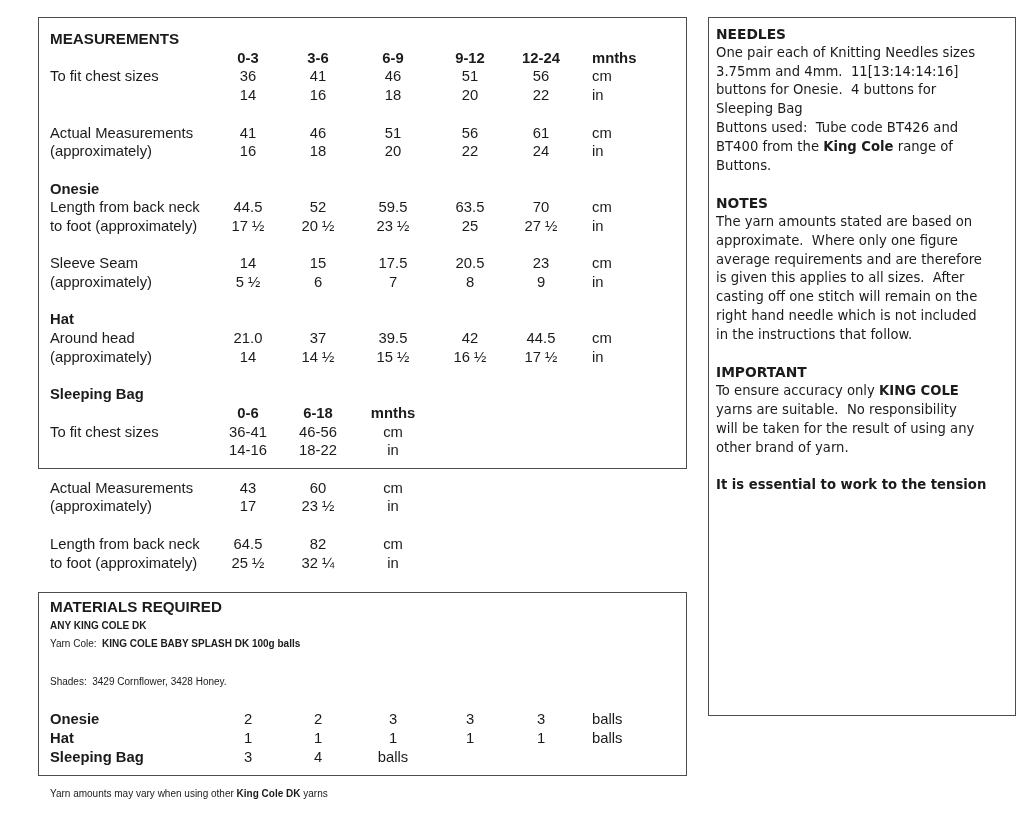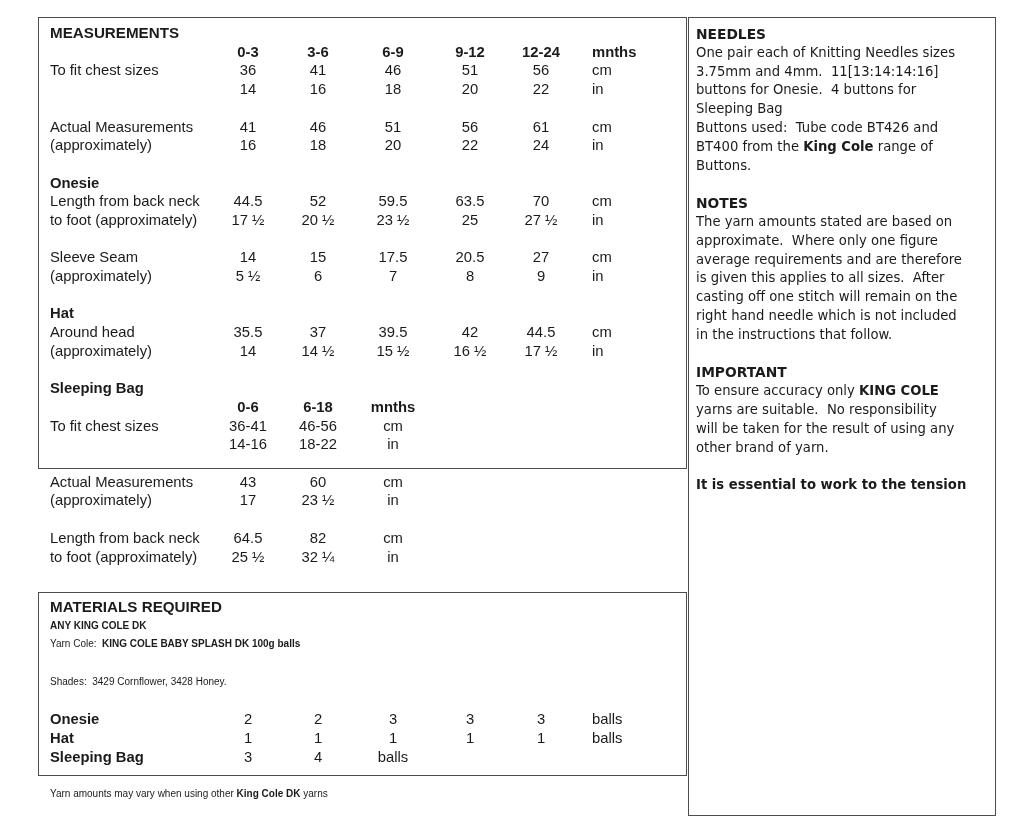--- a/index.html
+++ b/index.html
@@ -5,23 +5,23 @@
   html,body { margin:0; padding:0; }
   body {
     width:1024px; height:833px; position:relative; overflow:hidden;
     background:#ffffff; color:#1b1b1b;
     font-family:"Liberation Sans", sans-serif;
   }
   .box {
     position:absolute; box-sizing:border-box;
     border:1.5px solid #4d4d4d; background:#ffffff;
   }
-  #box-measurements { left:38px; top:17px;  width:649px; height:452px; padding:6px 6px 0 11px; }
+  #box-measurements { left:38px; top:17px;  width:649px; height:452px; padding:12px 6px 0 11px; }
   #box-materials   { left:38px; top:592px; width:649px; height:184px; padding:5px 6px 0 11px; }
-  #box-right       { left:688px; top:17px; width:308px; height:799px; padding:7px 6px 16px 7px;
+  #box-right       { left:708px; top:17px; width:308px; height:699px; padding:7px 6px 16px 7px;
                      font-family:"DejaVu Sans", sans-serif; font-size:13.2px; }
 
   
   .mrow {
     display:grid;
     grid-template-columns:178px 40px 100px 50px 104px 38px auto;
     min-height:18.7px; line-height:18.7px; font-size:14.8px;
   }
   .mrow .v  { text-align:center; }
   .mrow .u  { padding-left:32px; }
@@ -121,21 +121,21 @@
   </div>
 
   <div class="mrow"></div>
 
   <div class="mrow">
     <div>Sleeve Seam</div>
     <div class="v">14</div>
     <div class="v">15</div>
     <div class="v">17.5</div>
     <div class="v">20.5</div>
-    <div class="v">27</div>
+    <div class="v">23</div>
     <div class="u">cm</div>
   </div>
 
   <div class="mrow">
     <div>(approximately)</div>
     <div class="v">5 ½</div>
     <div class="v">6</div>
     <div class="v">7</div>
     <div class="v">8</div>
     <div class="v">9</div>
@@ -143,21 +143,21 @@
   </div>
 
   <div class="mrow"></div>
 
   <div class="mrow">
     <div class="b">Hat</div>
   </div>
 
   <div class="mrow">
     <div>Around head</div>
-    <div class="v">35.5</div>
+    <div class="v">21.0</div>
     <div class="v">37</div>
     <div class="v">39.5</div>
     <div class="v">42</div>
     <div class="v">44.5</div>
     <div class="u">cm</div>
   </div>
 
   <div class="mrow">
     <div>(approximately)</div>
     <div class="v">14</div>

